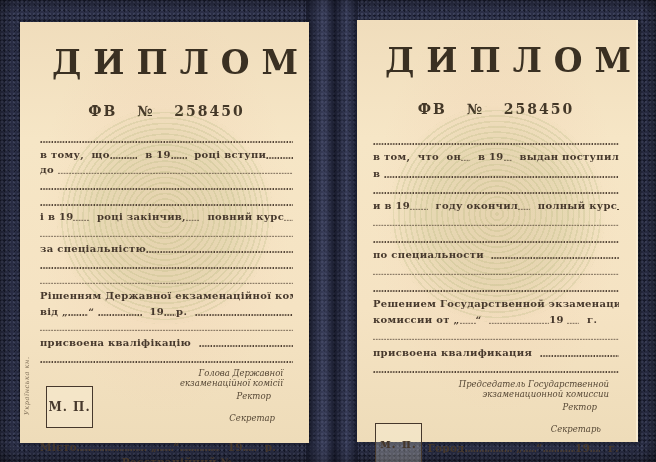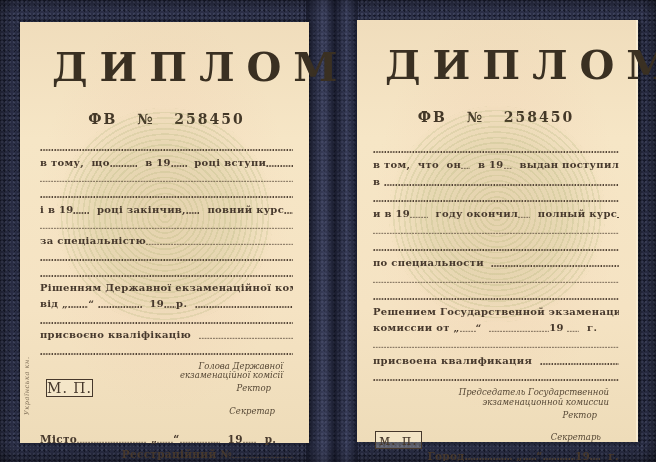--- a/index.html
+++ b/index.html
@@ -37,21 +37,21 @@
   .pg-right { left:357px; top:20px; width:281px; height:422px; padding:0 17px 0 16px;
               border-right:2px solid #f8ecd2; box-shadow:3px 1px 4px rgba(0,0,0,.5); }
   .watermark {
     position:absolute; left:50%; top:46%; width:216px; height:216px;
     transform:translate(-50%,-50%); border-radius:50%; pointer-events:none;
     background:
       repeating-radial-gradient(circle at 50% 50%, rgba(128,148,70,.13) 0 1.6px, transparent 1.6px 5.4px),
       radial-gradient(circle, rgba(150,168,92,.14) 0 45%, transparent 72%);
   }
   .title {
-    text-align:center; margin-top:21px; font-size:40px; font-weight:bold;
+    text-align:center; margin-top:21px; font-size:33px; font-weight:bold;
     letter-spacing:12px; padding-left:12px; color:#3a3022; white-space:nowrap;
   }
   .serial {
     text-align:center; margin-top:21px; font-size:14px; font-weight:bold;
     letter-spacing:2px; word-spacing:13px; color:#443828;
   }
   .lines { margin-top:15px; position:relative; }
   .pg-right .lines { margin-top:19px; }
   .line { display:flex; align-items:flex-end; height:10.6px; margin-bottom:5.1px; overflow:hidden; white-space:pre; }
   .pg-right .line { margin-bottom:5.7px; }
@@ -62,23 +62,23 @@
     background-size:2.8px 2.4px;
   }
   .dots.fill { flex:1; }
   .sp { display:inline-block; height:1px; }
   .bottom { position:relative; margin-top:2px; }
   .sig-line { text-align:right; font-style:italic; font-size:8.5px; line-height:9.5px; color:#554735; }
   .sig-chair1, .sig-chair2 { transform:translateX(-10px); }
   .sig-rector { margin-top:3.5px; transform:translateX(-22px); }
   .sig-secretary { margin-top:13px; transform:translateX(-18px); }
   .stamp-box {
-    position:absolute; width:47px; height:18px; border:1.3px solid #46382c;
+    position:absolute; width:47px; height:42px; border:1.3px solid #46382c;
     display:flex; align-items:center; justify-content:center;
-    font-size:14px; font-weight:normal; letter-spacing:1px; color:#46382c;
+    font-size:12px; font-weight:bold; letter-spacing:1px; color:#46382c;
     background:rgba(255,250,235,.25);
   }
   .pg-left  .stamp-box { left:6px; top:17px; }
   .pg-right .stamp-box { left:2px; top:43px; }
   .footer { margin-top:18px; position:relative; }
   .pg-right .footer { margin-top:8px; }
   .footer .line { margin-bottom:4.5px; }
   .footer .t { font-size:10.5px; }
   .edge-text {
     position:absolute; left:11px; bottom:28px;
@@ -92,31 +92,32 @@
 <div class="vignette"></div>
 <div class="spine"></div>
 
 <div class="page pg-left">
   <div class="watermark"></div>
   <div class="title">ДИПЛОМ</div>
   <div class="serial">ФВ № 258450</div>
   <div class="lines">
       <div class="line"><span class="dots fill"></span></div>
       <div class="line"><span class="t">в тому,  що</span><span class="dots" style="width: 28px;"></span><span class="t">  в 19</span><span class="dots" style="width: 16px;"></span><span class="t">  році вступи</span><span class="dots fill"></span></div>
+      <div class="line"><span class="t">до </span><span class="dots fill"></span></div>
       <div class="line"><span class="dots fill"></span></div>
       <div class="line"><span class="dots fill"></span></div>
       <div class="line"><span class="t">і в 19</span><span class="dots" style="width: 16px;"></span><span class="t">  році закінчив,</span><span class="dots" style="width: 14px;"></span><span class="t">  повний курс</span><span class="dots fill"></span></div>
       <div class="line"><span class="dots fill"></span></div>
       <div class="line"><span class="t">за спеціальністю</span><span class="dots fill"></span></div>
       <div class="line"><span class="dots fill"></span></div>
       <div class="line"><span class="dots fill"></span></div>
       <div class="line"><span class="sp" style="width: 20px;"></span><span class="t">Рішенням Державної екзаменаційної комісії</span></div>
       <div class="line"><span class="t">від „</span><span class="dots" style="width: 20px;"></span><span class="t">“ </span><span class="dots" style="width: 44px;"></span><span class="t">  19</span><span class="dots" style="width: 12px;"></span><span class="t">р.  </span><span class="dots fill"></span></div>
       <div class="line"><span class="dots fill"></span></div>
-      <div class="line"><span class="t">присвоєно кваліфікацію  </span><span class="dots fill"></span></div>
+      <div class="line"><span class="t">присвоена кваліфікацію  </span><span class="dots fill"></span></div>
       <div class="line"><span class="dots fill"></span></div>
     </div>
   <div class="bottom">
     <div class="sig-line sig-chair1">Голова Державної</div>
     <div class="sig-line sig-chair2">екзаменаційної комісії</div>
     <div class="sig-line sig-rector">Ректор</div>
     <div class="sig-line sig-secretary">Секретар</div>
     <div class="stamp-box">М. П.</div>
     <div class="footer">
         <div class="line"><span class="t">Місто</span><span class="dots" style="width: 70px;"></span><span class="t"> „</span><span class="dots" style="width: 16px;"></span><span class="t">“</span><span class="dots" style="width: 40px;"></span><span class="t">  19</span><span class="dots" style="width: 14px;"></span><span class="t">  р.</span></div>

